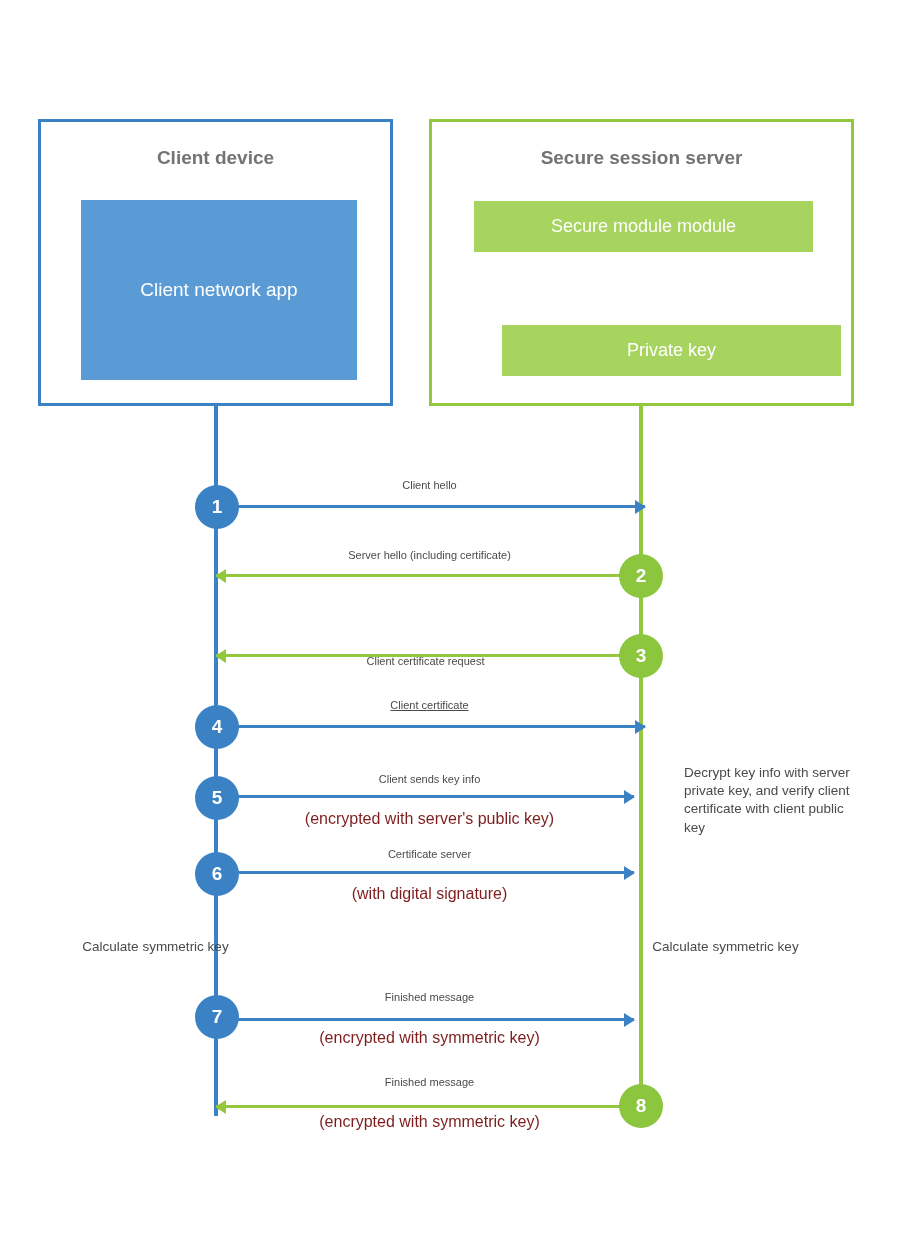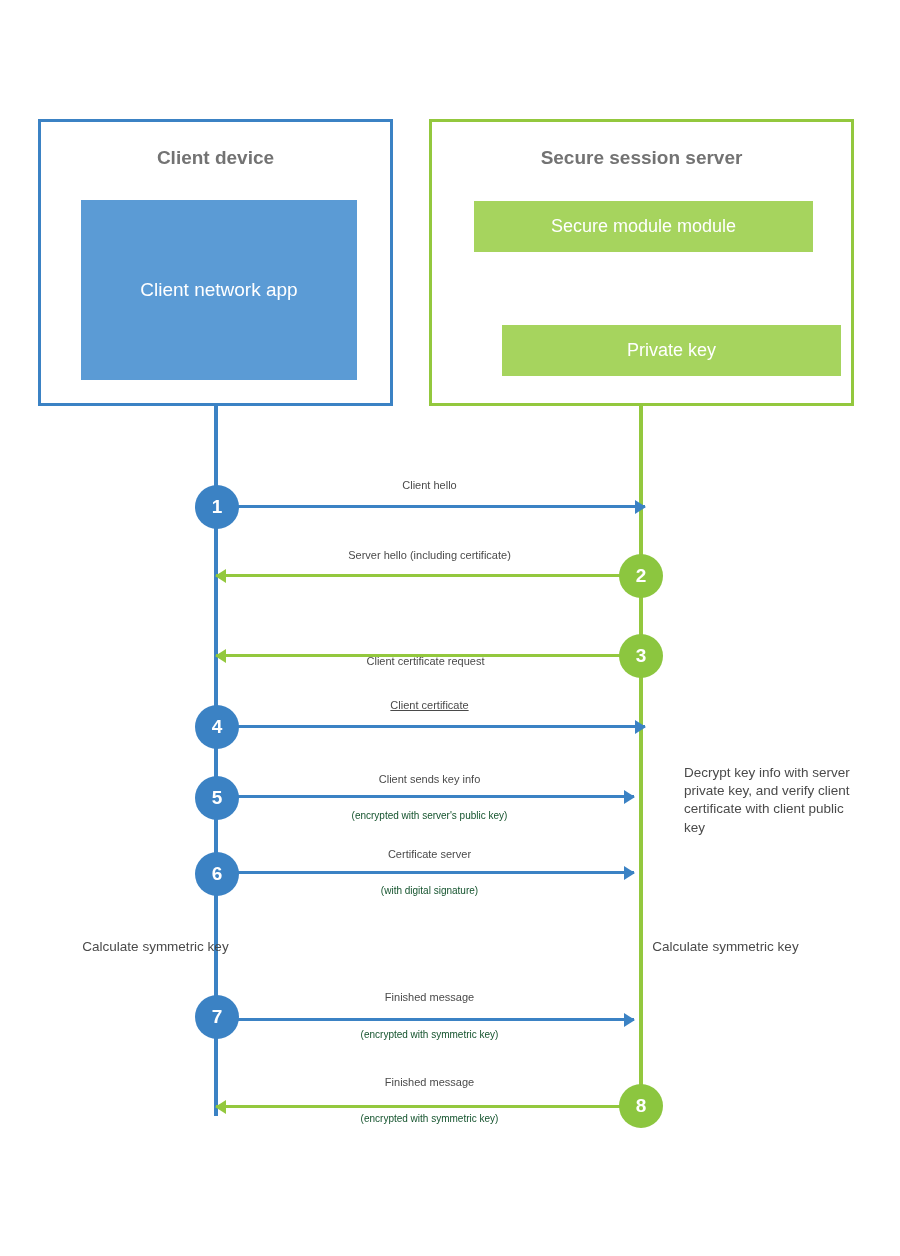--- a/index.html
+++ b/index.html
@@ -153,22 +153,22 @@
   
   .label {
     position: absolute;
     text-align: center;
     font-size: 11px;
     color: #4a4a4a;
   }
   .sublabel {
     position: absolute;
     text-align: center;
-    font-size: 10px;
-    color: #14532d;
+    font-size: 16px;
+    color: #7f1d1d;
   }
   .note {
     position: absolute;
     font-size: 13.5px;
     color: #4a4a4a;
     line-height: 1.35;
   }
   .note.center { text-align: center; }
 </style>
 </head>

